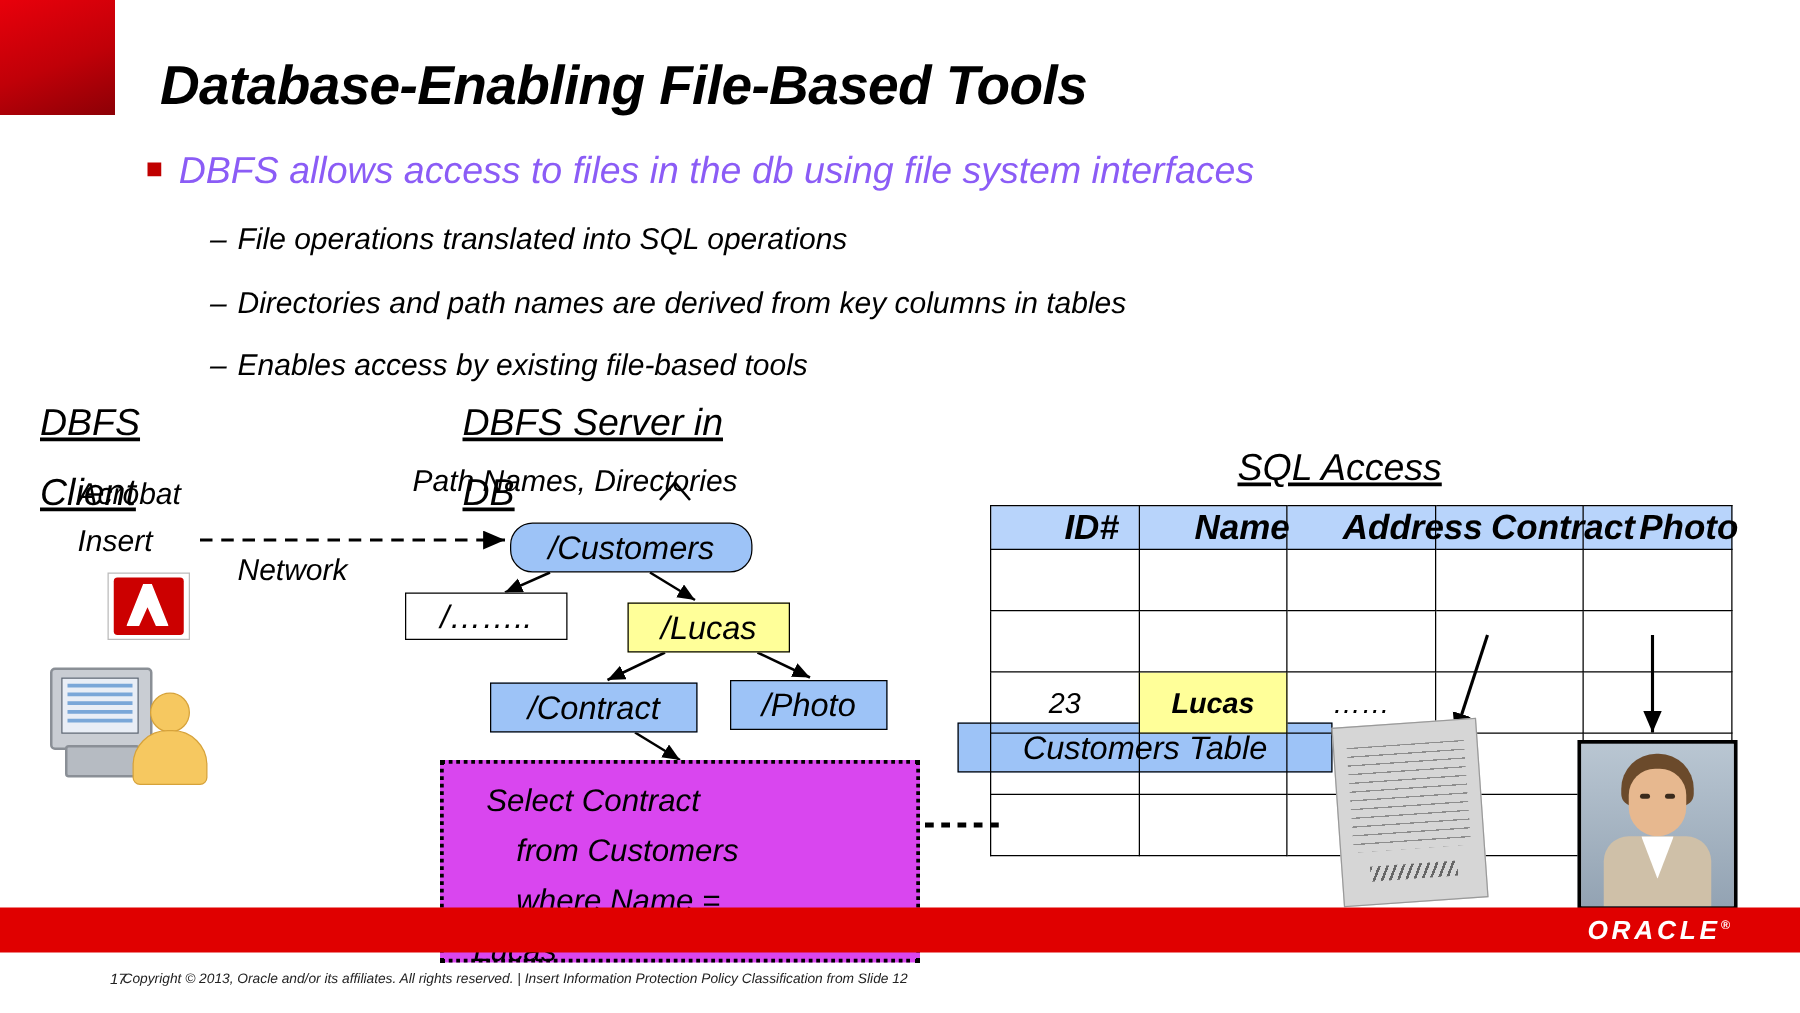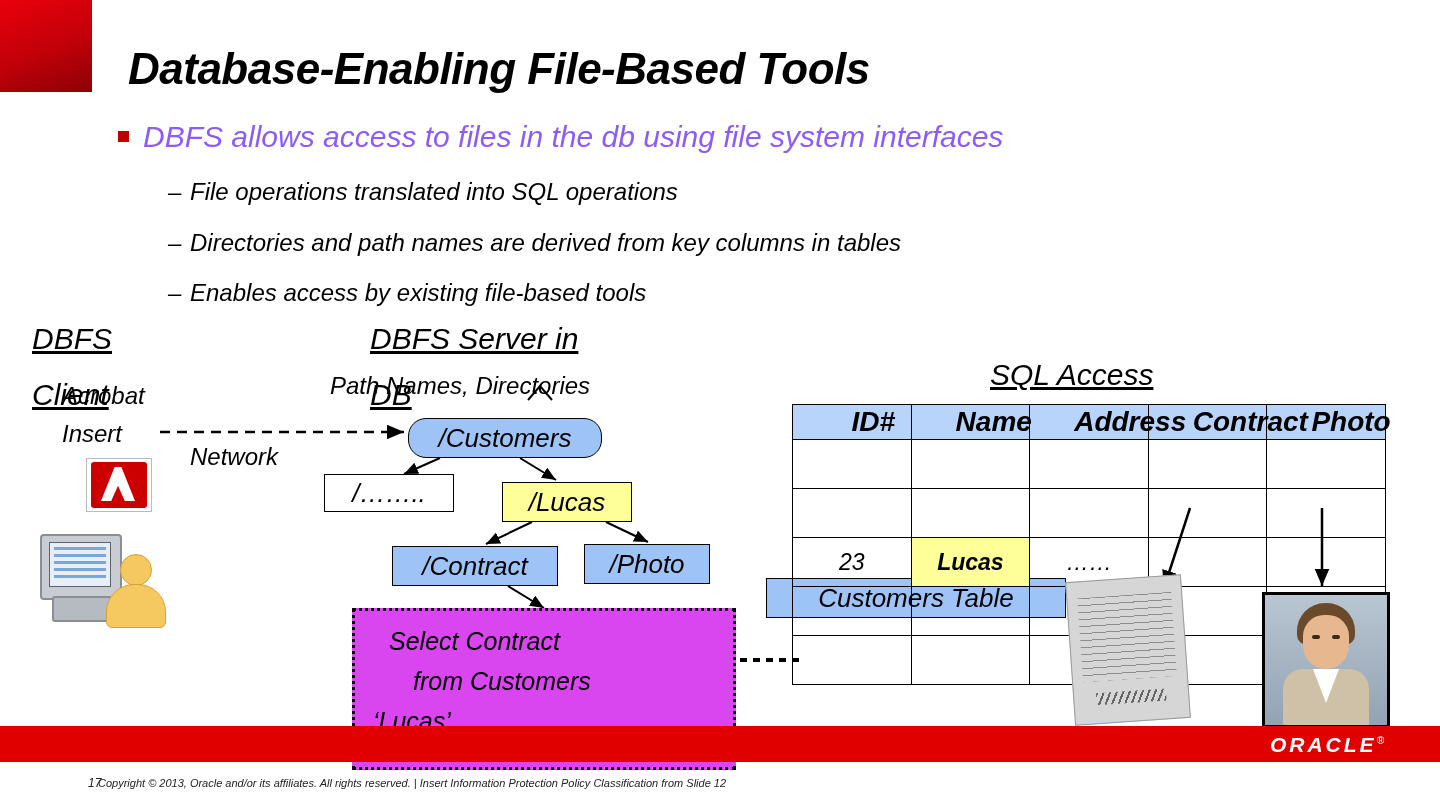--- a/index.html
+++ b/index.html
@@ -452,20 +452,21 @@
   <div class="dbox" id="box-customers">/Customers</div>
   <div class="dbox white" id="box-dots">/……..</div>
   <div class="dbox yellow" id="box-lucas">/Lucas</div>
   <div class="dbox" id="box-contract">/Contract</div>
   <div class="dbox" id="box-photo">/Photo</div>
   <div class="dbox" id="box-custtable">Customers Table</div>
 
   <div id="sql-callout">
     <div class="l1">Select Contract</div>
     <div class="l2">from Customers</div>
+    <div class="l3">where Name =</div>
     <div class="l4">‘Lucas’</div>
   </div>
 
   <table class="cust-table">
     <thead>
       <tr>
         <th>ID#</th>
         <th>Name</th>
         <th>Address</th>
         <th>Contract</th>

